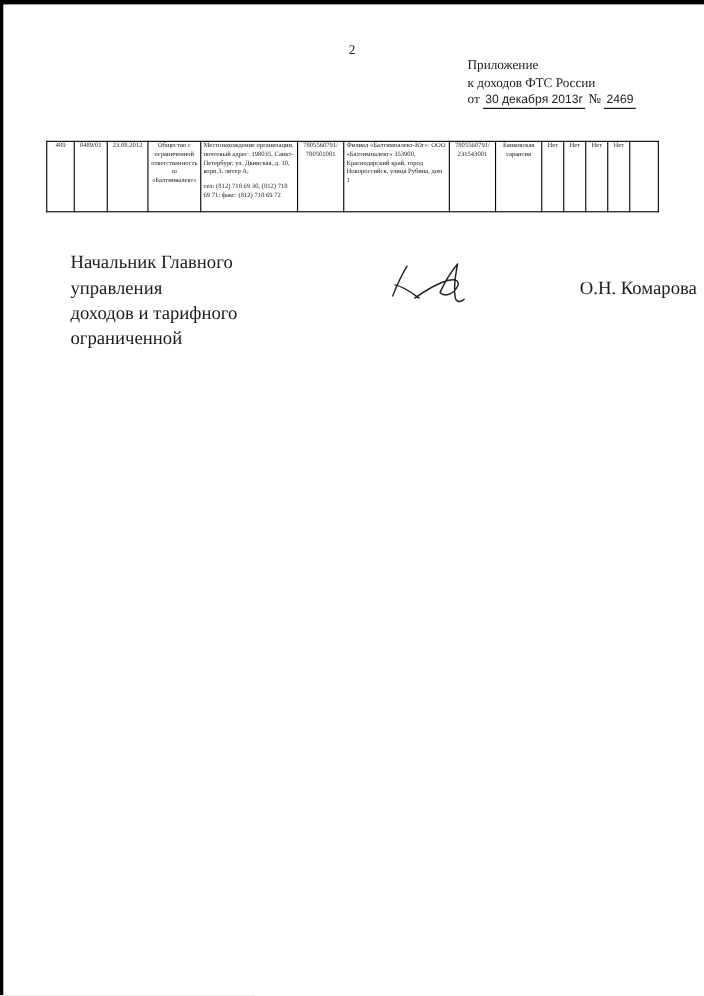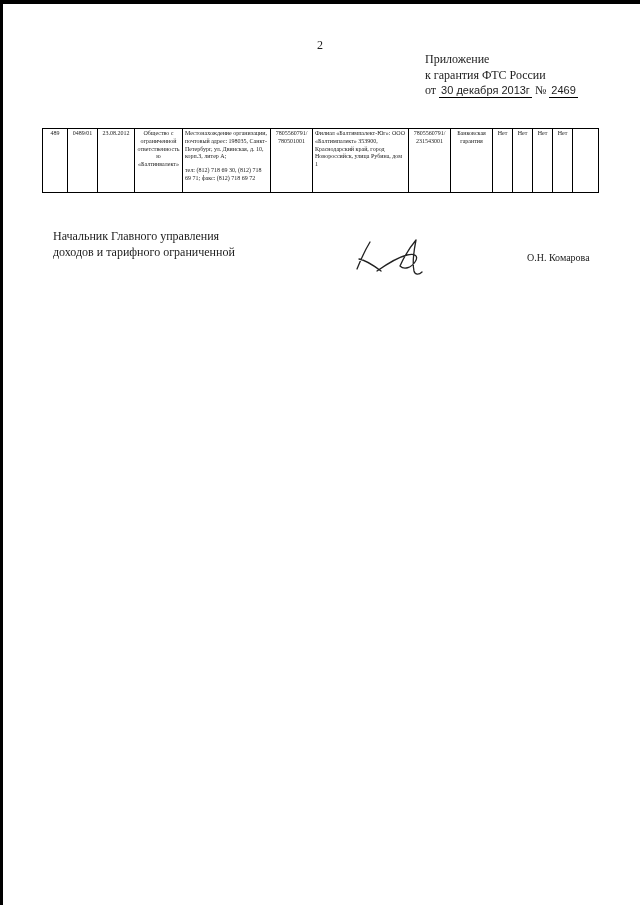--- a/index.html
+++ b/index.html
@@ -47,43 +47,43 @@
     line-height:1.3;
     overflow:hidden;
     word-wrap:break-word;
   }
   .reg-table tr { height:64px; }
   .td-c { text-align:center; }
   .td-l { text-align:left; }
   .phones { margin-top:6px; }
 
   .signoff {
-    position:absolute; top:228px; left:53px;
-    width:210px; font-size:12px; line-height:1.35;
+    position:absolute; top:228px; left:64px;
+    width:210px; font-size:17px; line-height:1.35;
   }
   .signature {
     position:absolute; top:233px; left:343px;
   }
   .signer-name {
     position:absolute; top:252px; left:527px;
-    font-size:10px; white-space:nowrap;
+    font-size:17px; white-space:nowrap;
   }
 </style>
 </head>
 <body>
 
 <div class="page">
   <div class="edge-top"></div>
   <div class="edge-left"></div>
 
   <div class="page-number">2</div>
 
   <div class="appendix-block">
     <div>Приложение</div>
-    <div>к гарантия ФТС России</div>
+    <div>к доходов ФТС России</div>
     <div>
       <span>от</span>
       <span class="fill-in">30 декабря 2013г</span>
       <span>№</span>
       <span class="fill-in">2469</span>
     </div>
   </div>
 
   <table class="reg-table">
     <colgroup>

